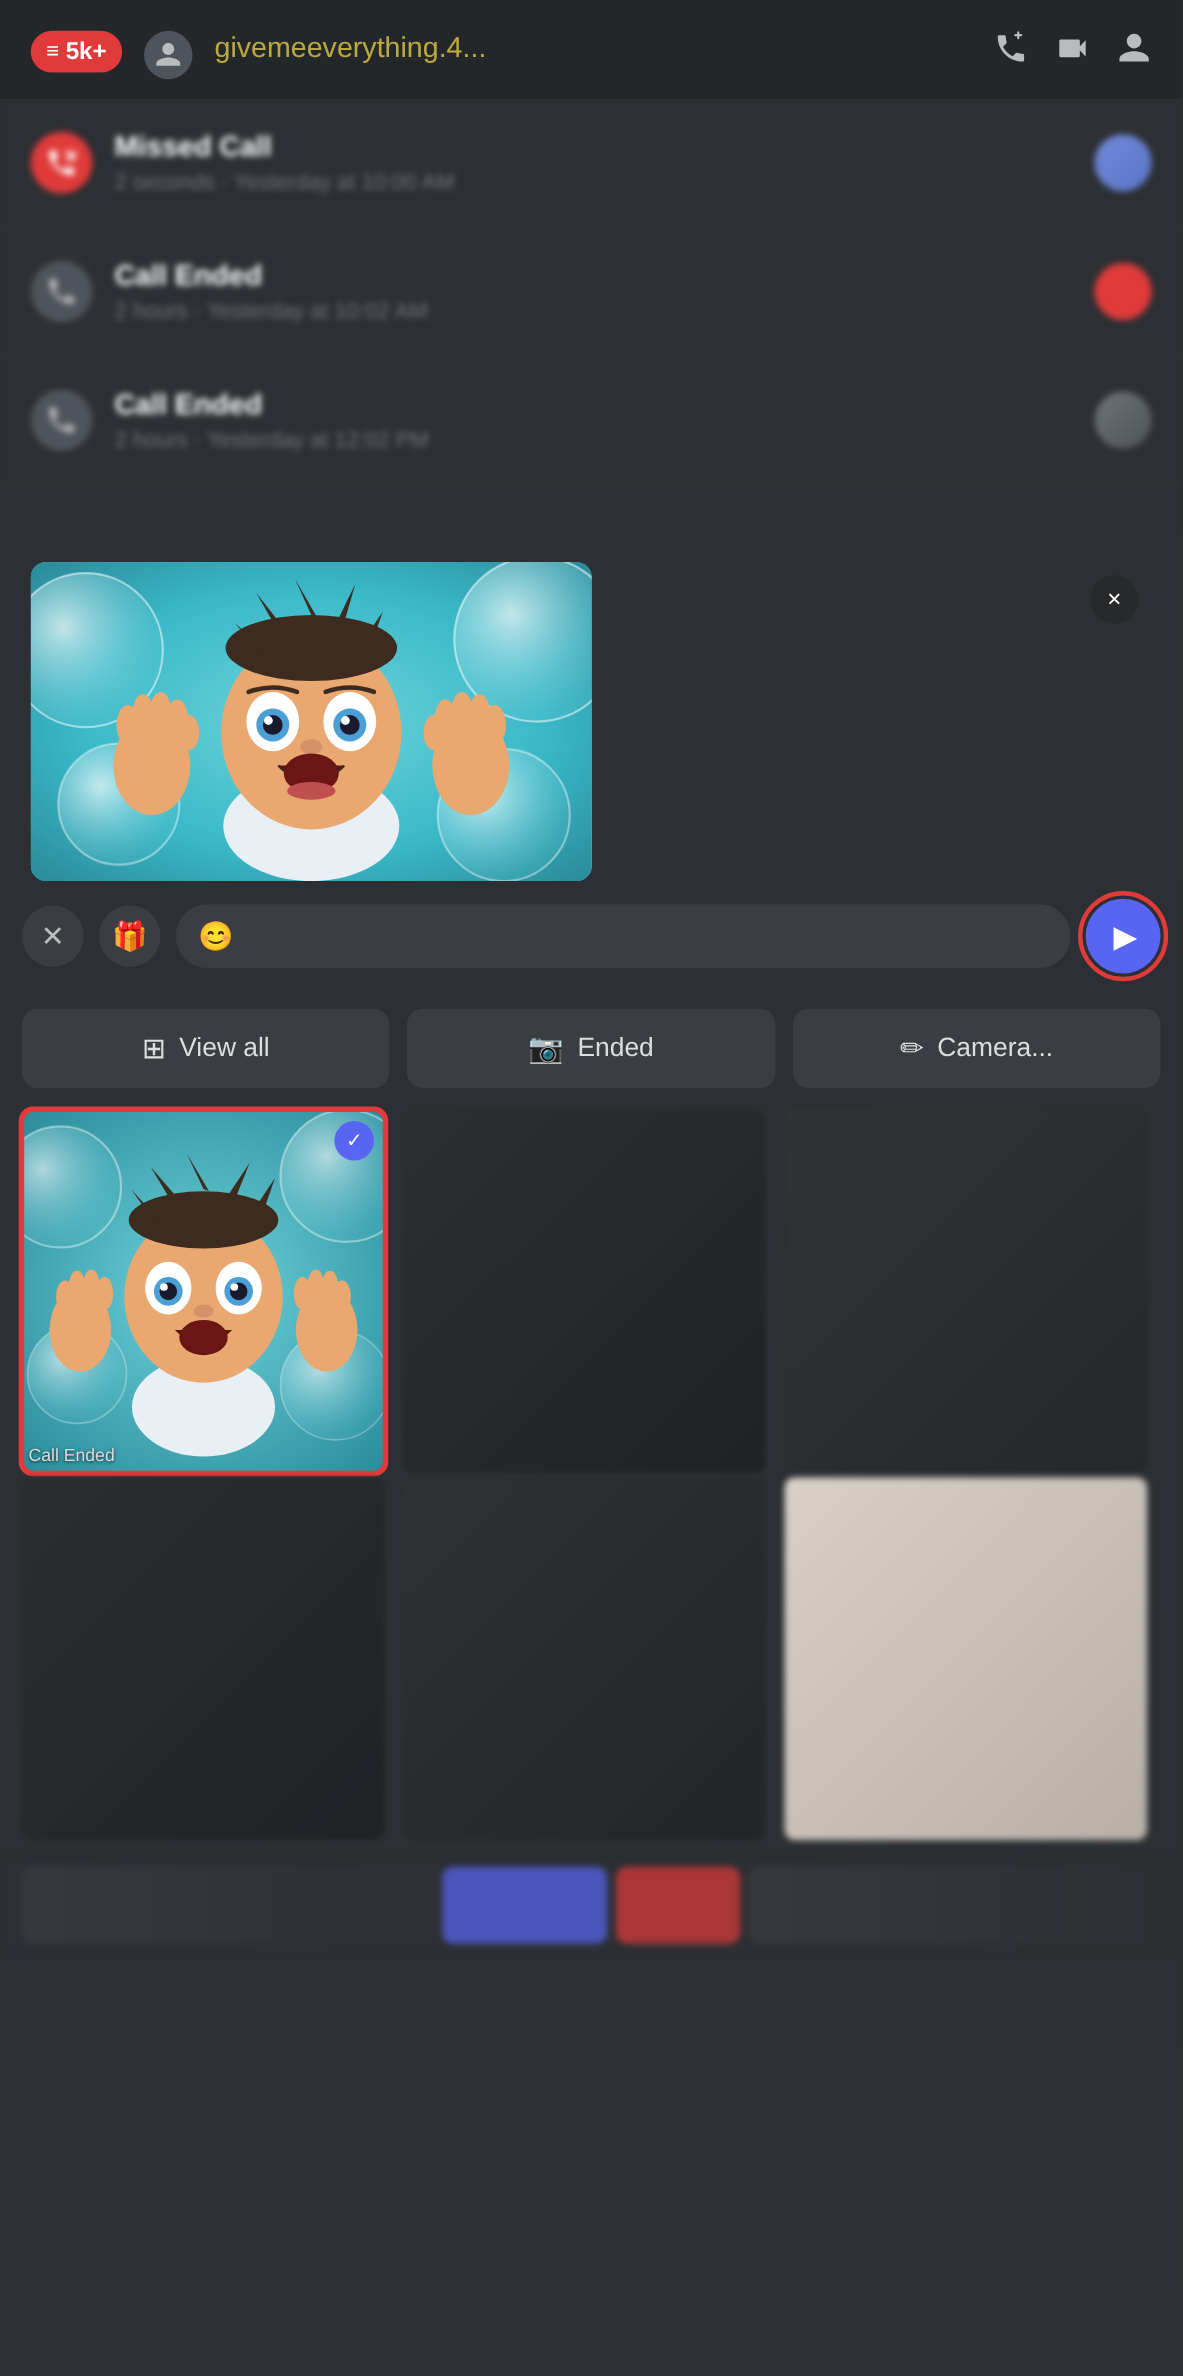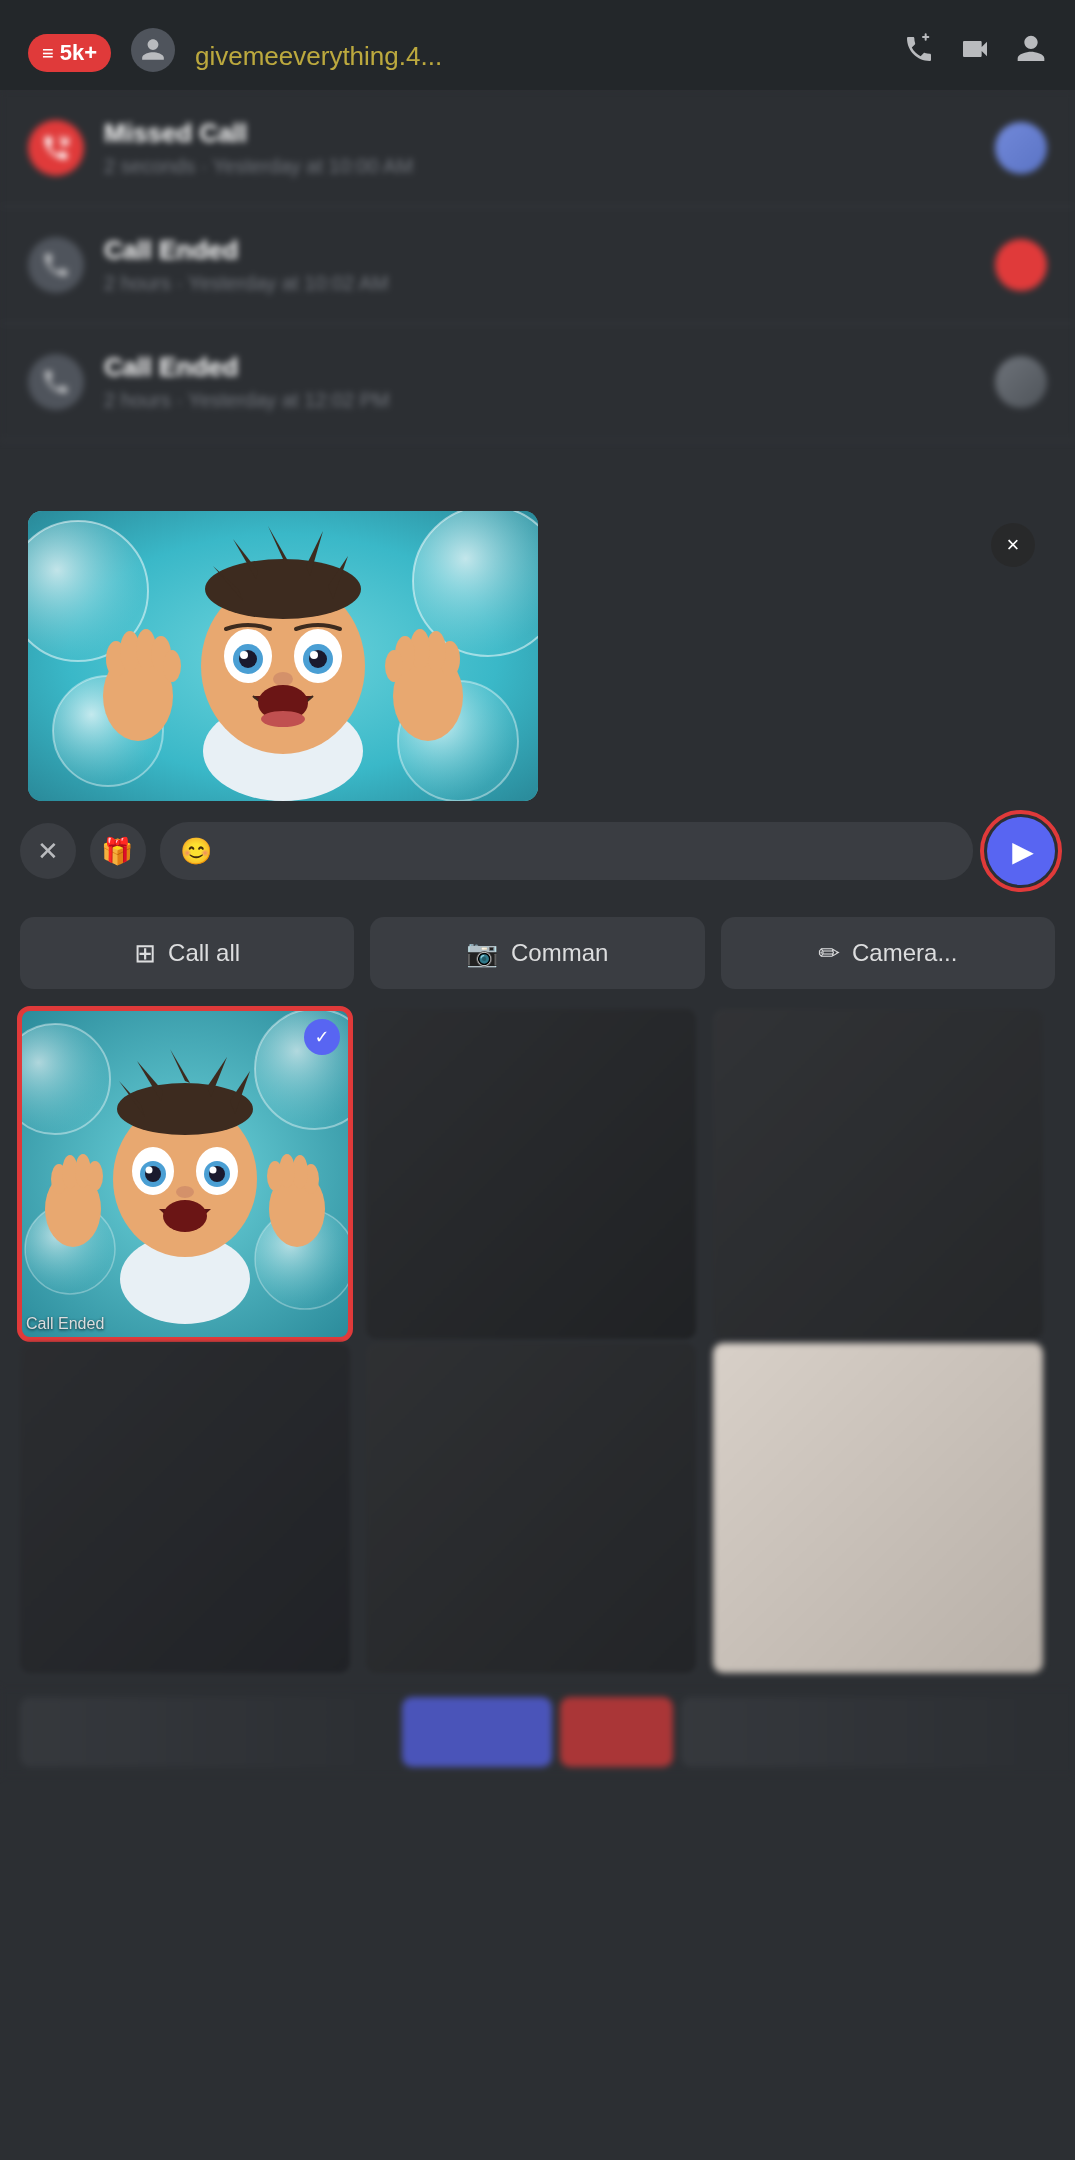--- a/index.html
+++ b/index.html
@@ -11,22 +11,22 @@
       width: 1075px;
       min-height: 2160px;
       overflow-x: hidden;
       position: relative;
     }
 
     
     .header {
       background: #23272a;
       display: flex;
-      align-items: flex-end;
-      padding: 18px 28px;
+      align-items: flex-start;
+      padding: 28px 28px;
       gap: 20px;
       height: 90px;
       position: relative;
       z-index: 10;
     }
 
     .header-badge {
       background: #e03a3a;
       color: #fff;
       font-size: 22px;
@@ -502,25 +502,25 @@
     <span class="msg-emoji-btn">😊</span>
   </div>
   <div class="msg-send-btn">
     <span style="font-size:28px; margin-left:4px;">▶</span>
   </div>
 </div>
 
 <div class="action-buttons">
   <div class="action-btn">
     <span class="action-btn-icon">⊞</span>
-    <span>Call all</span>
+    <span>View all</span>
   </div>
   <div class="action-btn">
     <span class="action-btn-icon">📷</span>
-    <span>Comman</span>
+    <span>Ended</span>
   </div>
   <div class="action-btn">
     <span class="action-btn-icon">✏</span>
     <span>Camera...</span>
   </div>
 </div>
 
 <div class="media-grid">
 
   <div class="media-item selected" style="outline: 5px solid #e03a3a; outline-offset: -2px; height: 330px;">

